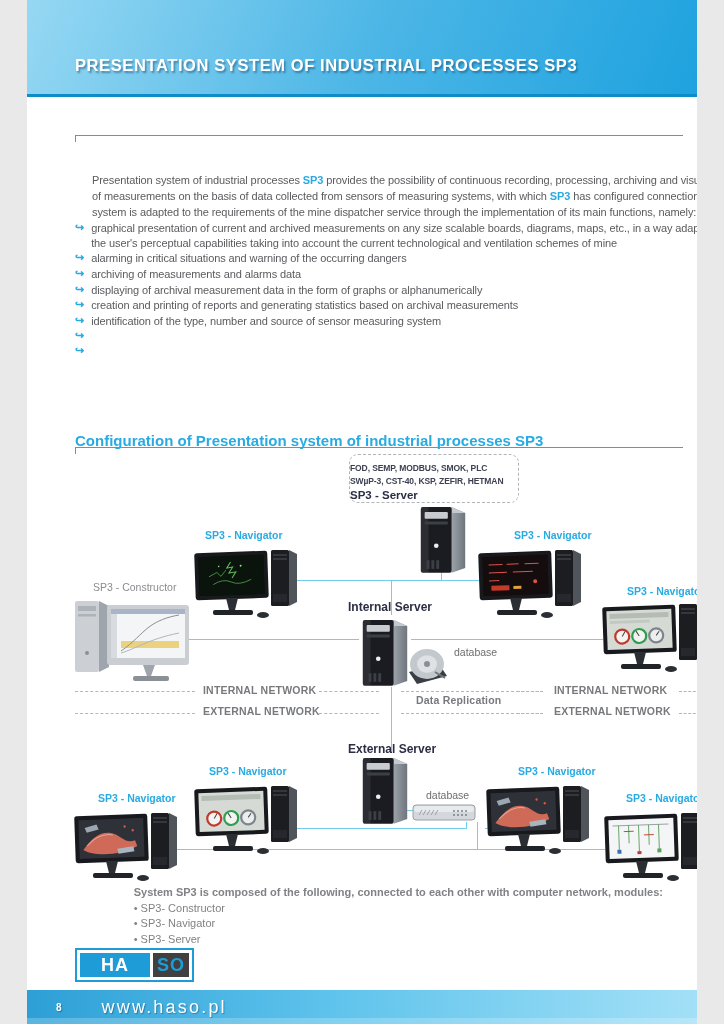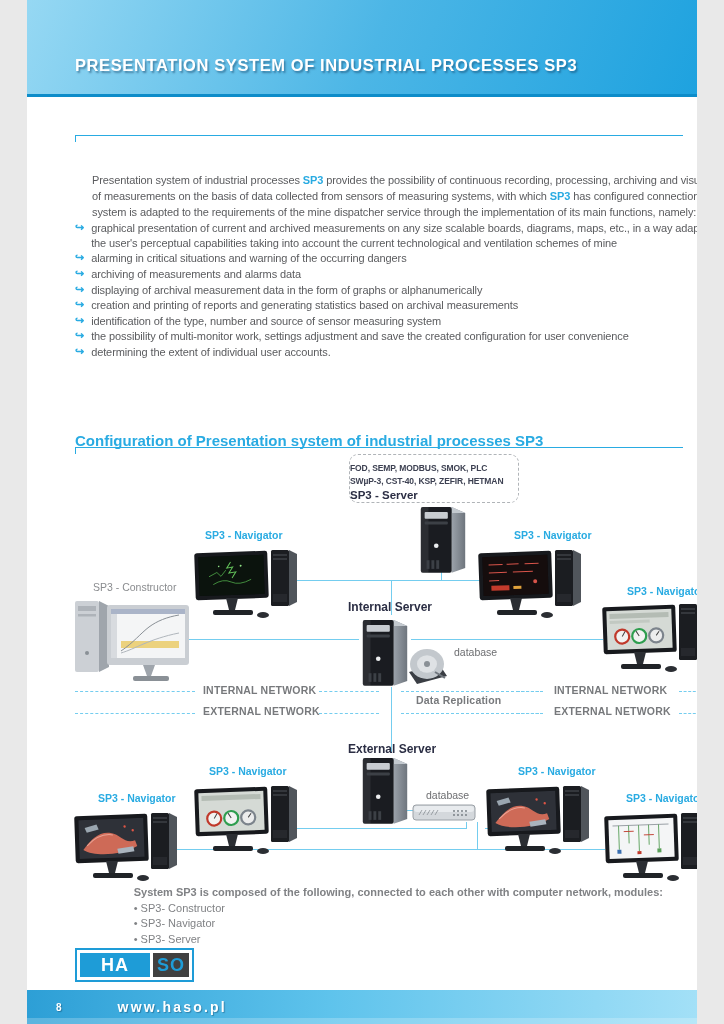--- a/index.html
+++ b/index.html
@@ -57,21 +57,21 @@
   .haso-logo{position:absolute;left:48px;top:948px;display:inline-flex;gap:3px;padding:3px;
              border:2px solid #1e9cd7;background:#fff}
   .logo-ha{display:block;background:#1e9cd7;color:#fff;font-weight:bold;font-size:18px;line-height:24px;
            padding:0 21px;letter-spacing:1px}
   .logo-so{display:block;background:#404040;color:#1e9cd7;font-weight:bold;font-size:18px;line-height:24px;
            padding:0 4px;letter-spacing:1px}
   .footbar{position:absolute;left:0;right:0;bottom:0;height:34px;display:flex;align-items:center;
            background:linear-gradient(90deg,#2d9fd6 0%,#5ec3ec 45%,#a3e0f7 100%);
            box-shadow:inset 0 -6px 0 rgba(255,255,255,.22)}
   .pagenum{margin-left:29px;font-size:10px;font-weight:bold;color:#fff;text-shadow:1px 1px 1px rgba(0,40,70,.35)}
-  .url{margin-left:56px;font-size:14px;font-weight:bold;color:#fff;letter-spacing:2.2px;
+  .url{margin-left:40px;font-size:18px;font-weight:normal;color:#fff;letter-spacing:2.2px;
        text-shadow:1px 1px 1px rgba(0,40,70,.35);text-decoration:none}
 </style>
 </head>
 <body>
 
 <div class="page">
 
   <header class="topbar">
     <h1 class="title">PRESENTATION SYSTEM OF INDUSTRIAL PROCESSES SP3</h1>
   </header>
@@ -100,25 +100,23 @@
     <li>
         <span class="arrow">↪</span>
         <span>creation and printing of reports and generating statistics based on archival measurements</span>
       </li>
     <li>
         <span class="arrow">↪</span>
         <span>identification of the type, number and source of sensor measuring system</span>
       </li>
     <li>
         <span class="arrow">↪</span>
-        <span>the possibility of multi-monitor work, settings adjustment and save the created configuration for user convenience</span>
-      </li>
-    <li>
-        <span class="arrow">↪</span>
-        <span>determining the extent of individual user accounts.</span>
+      </li>
+    <li>
+        <span class="arrow">↪</span>
       </li>
   </ul>
 
   <h2 class="sec-heading">Configuration of Presentation system of industrial processes SP3</h2>
   <div class="rule rule2"></div>
 
   <div class="diagram">
 
     <svg width="0" height="0" style="position:absolute" aria-hidden="true">
       <defs>

